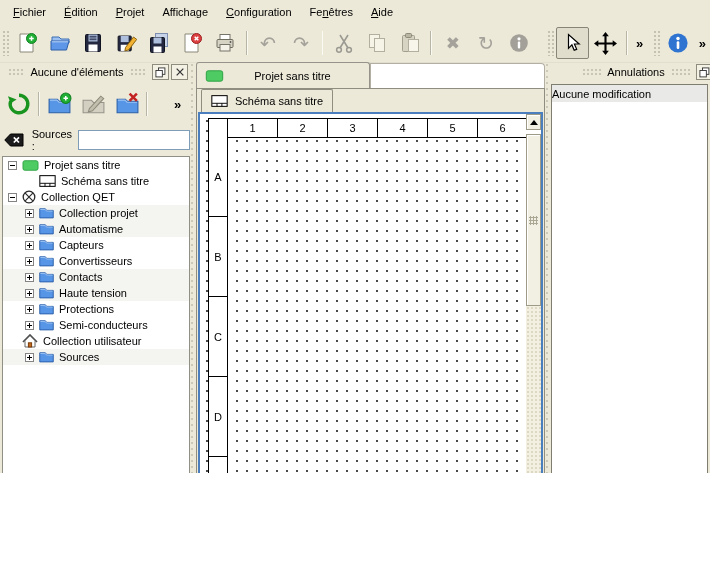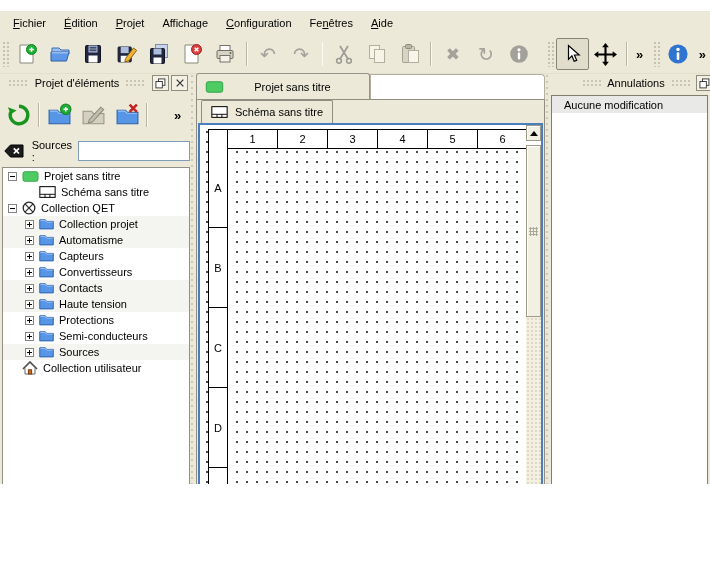--- a/index.html
+++ b/index.html
@@ -1,18 +1,18 @@
 <!DOCTYPE html>
 <html><head>
 <meta charset="utf-8">
 <style>
   html,body{margin:0;padding:0;}
   #app{position:relative;width:710px;height:473px;background:#ece9d8;
        font-family:"Liberation Sans","DejaVu Sans",sans-serif;font-size:11px;color:#000;
-       overflow:hidden;margin-top:11px;}
+       overflow:hidden;}
   
   #menubar{position:absolute;left:0;top:0;width:710px;height:24px;display:flex;align-items:center;padding-left:4px;}
   .menu-item{padding:3px 9px;cursor:default;}
   .menu-item u{text-decoration:underline;}
   
   #maintb{position:absolute;left:0;top:24px;width:710px;height:38px;display:flex;align-items:center;border-bottom:1px solid #e2dfcf;}
   .handle{width:7px;height:26px;margin:0 2px;background-image:radial-gradient(circle,#c6c2b2 1.1px,transparent 1.3px);background-size:4px 4px;}
   .vsep{width:1px;height:24px;background:#b9b5a6;border-right:1px solid #fbfaf2;margin:0 4px;}
   .tbtn{width:33px;height:30px;display:flex;align-items:center;justify-content:center;background:transparent;border:1px solid transparent;}
   .tbtn.pressed{background:#e0ddcd;border:1px solid #878578;border-radius:2px;}
@@ -65,21 +65,21 @@
   .tri-lf{width:0;height:0;border:4px solid transparent;border-right:5px solid #000;margin-left:-4px;}
   .tri-rt{width:0;height:0;border:4px solid transparent;border-left:5px solid #000;margin-right:-4px;}
   .gripdots{width:9px;height:9px;background-image:radial-gradient(circle,#aaa795 1px,transparent 1.2px);background-size:3px 3px;}
   .gripdots.h{width:9px;height:9px;}
   #vsb{position:absolute;right:0;top:0;bottom:15px;width:15px;}
   #hsb{position:absolute;left:0;bottom:0;right:15px;height:15px;}
   #sbcorner{position:absolute;right:0;bottom:0;width:15px;height:15px;background:#ece9d8;}
   
   #rtitle{left:576px;top:62px;width:158px;}
   #undolist{position:absolute;left:551px;top:84px;width:157px;height:481px;box-sizing:border-box;background:#fff;border:1px solid #7f7d6f;}
-  .undo-item{height:17px;background:#e9e9e7;display:flex;align-items:center;padding:0 12px;text-align:right;}
+  .undo-item{height:17px;background:#e9e9e7;display:flex;align-items:center;padding:0 0;text-align:right;}
   
   #statusbar{position:absolute;left:0;top:565px;width:710px;height:16px;}
   #resizegrip{position:absolute;right:1px;bottom:1px;width:13px;height:13px;
      background:repeating-linear-gradient(135deg,transparent 0 2px,#fff 2px 3px,#b0ac9a 3px 4px);
      clip-path:polygon(100% 0,100% 100%,0 100%);}
 </style>
 </head>
 <body>
 
 <svg width="0" height="0" style="position:absolute">
@@ -307,21 +307,21 @@
     <div class="tbtn">
         <svg width="24" height="24" style="color:#2f74d0">
           <use href="#i-info"></use>
         </svg>
       </div>
     <span class="chev">»</span>
   </div>
 
   <div class="dock-title" id="ltitle">
     <div class="grip"></div>
-    <span>Projet d'éléments</span>
+    <span>Aucune d'éléments</span>
     <div class="grip"></div>
     <div class="dock-btn">
         <svg width="11" height="11">
           <use href="#i-restore"></use>
         </svg>
       </div>
     <div class="dock-btn">
         <svg width="10" height="10">
           <use href="#i-xmark"></use>
         </svg>
@@ -435,33 +435,33 @@
         </svg>
         <span>Protections</span>
       </div>
     <div class="trow" style="--d:1">
         <span class="exp plus"></span>
         <svg class="ti" width="15" height="12">
           <use href="#i-foldersm"></use>
         </svg>
         <span>Semi-conducteurs</span>
       </div>
-    <div class="trow alt" style="--d:1">
-        <span class="exp plus"></span>
-        <svg class="ti" width="15" height="12">
-          <use href="#i-foldersm"></use>
-        </svg>
-        <span>Sources</span>
-      </div>
     <div class="trow" style="--d:0">
         <span class="exp-spacer"></span>
         <svg class="ti" width="16" height="14">
           <use href="#i-home"></use>
         </svg>
         <span>Collection utilisateur</span>
+      </div>
+    <div class="trow alt" style="--d:1">
+        <span class="exp plus"></span>
+        <svg class="ti" width="15" height="12">
+          <use href="#i-foldersm"></use>
+        </svg>
+        <span>Sources</span>
       </div>
   </div>
 
   <div class="splitter" style="left:190px"></div>
 
   <div id="ptabbar">
     <div id="ptab">
       <svg width="19" height="12">
           <use href="#i-project"></use>
         </svg>

